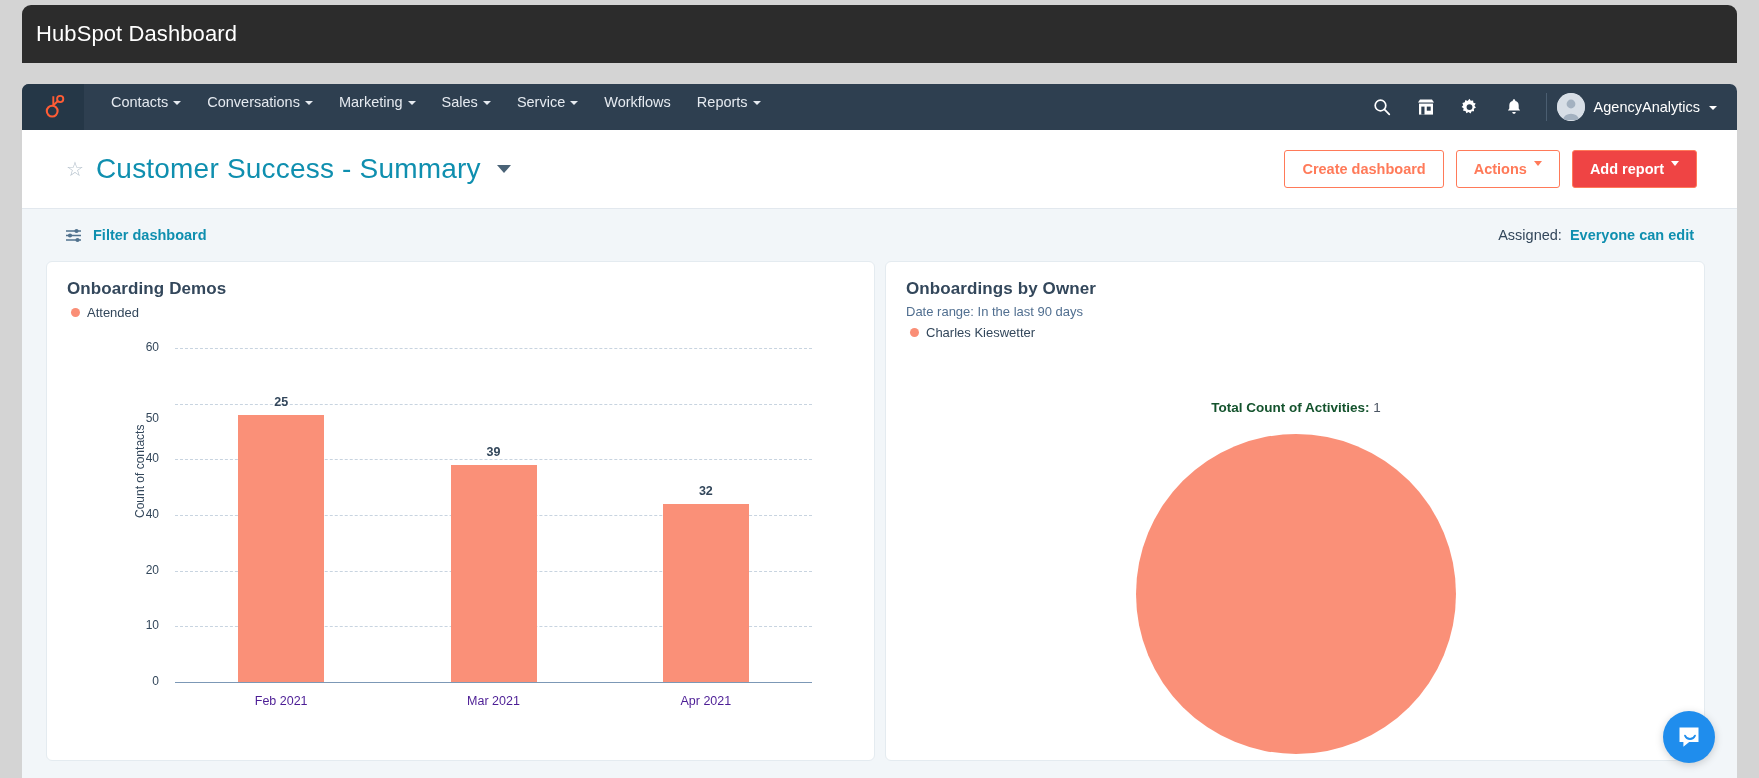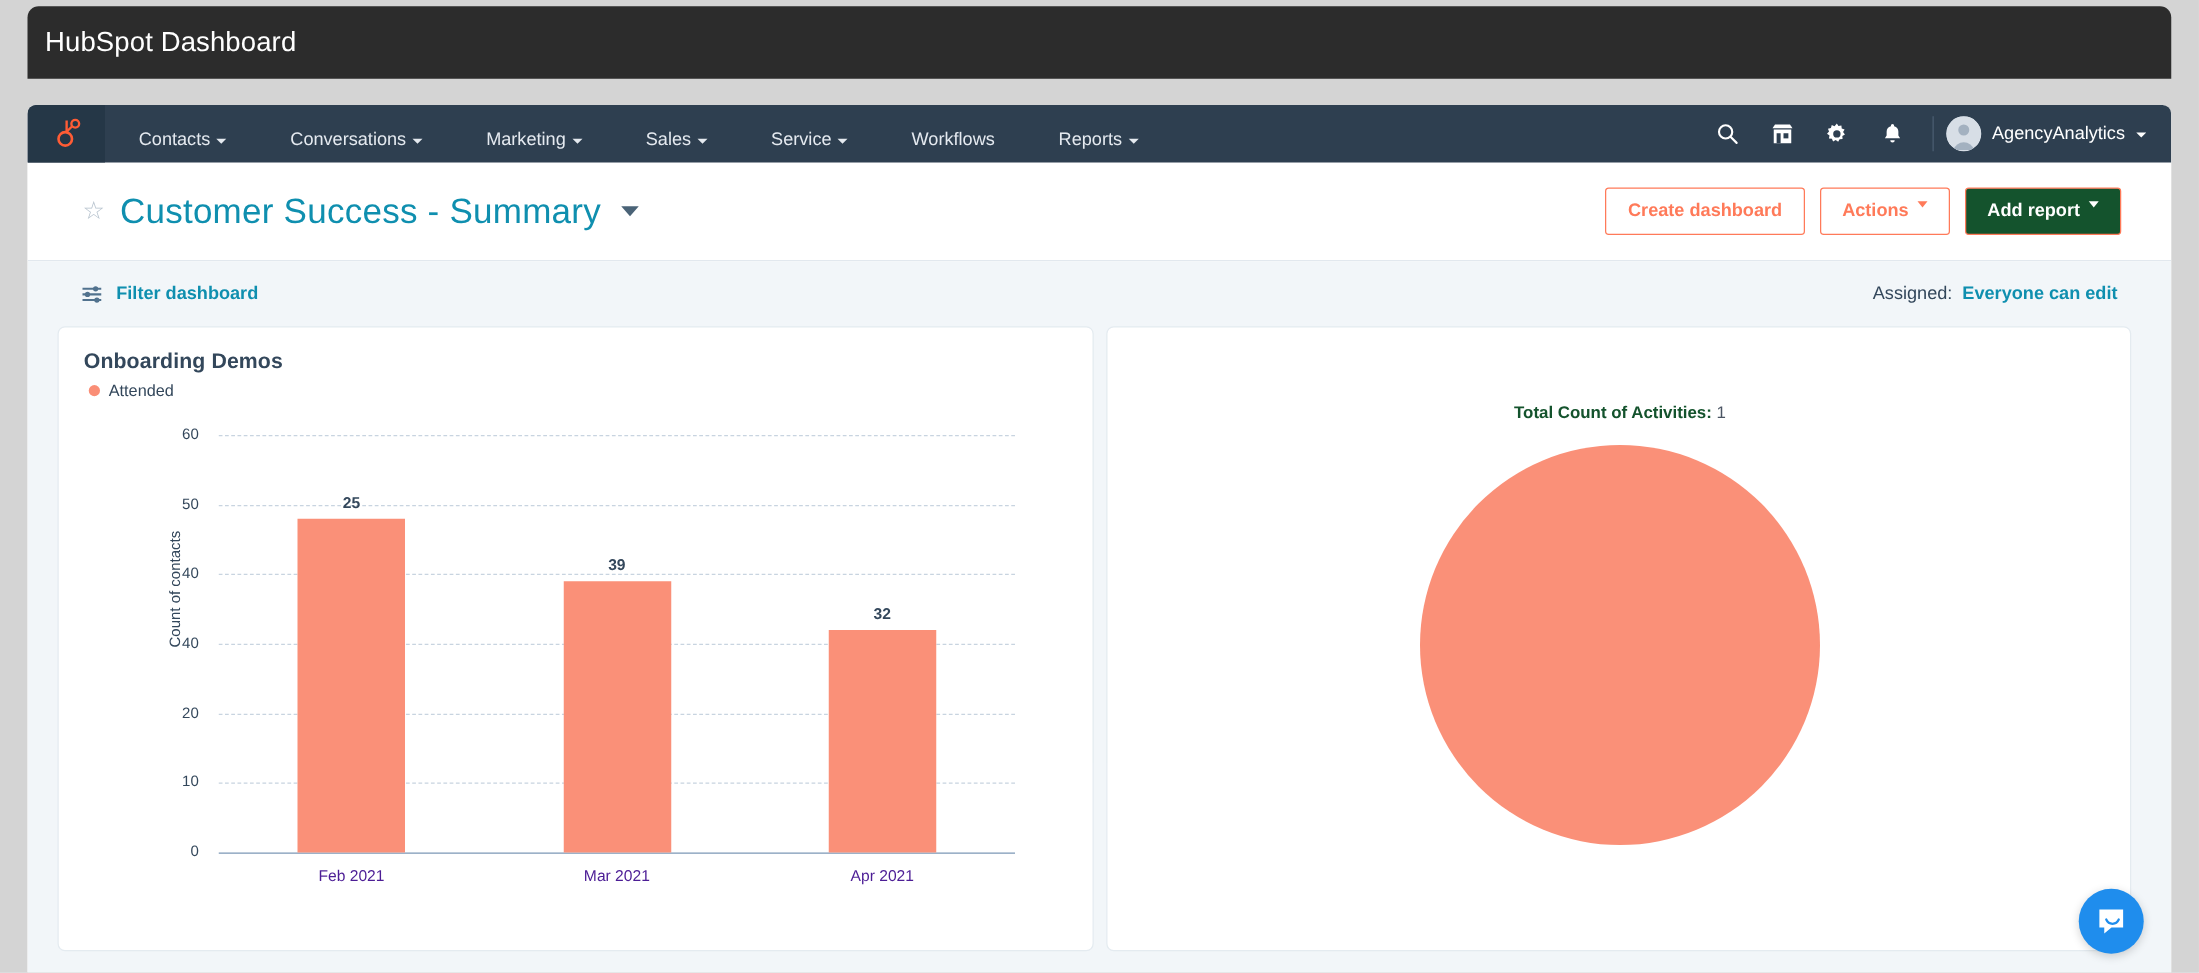--- a/index.html
+++ b/index.html
@@ -36,21 +36,21 @@
   
   .navbar {
     height: 46px; background: #2e3f50;
     display: flex; align-items: center; position: relative;
   }
   .logo-cell {
     width: 62px; height: 46px; background: #253747;
     display: flex; align-items: center; justify-content: center;
   }
   .hs-logo { width: 26px; height: 26px; display: block; }
-  .nav-items { display: flex; align-items: flex-start; height: 36px; padding-left: 14px; gap: 25px; }
+  .nav-items { display: flex; align-items: flex-end; height: 36px; padding-left: 14px; }
   .nav-item {
     color: #e5eaf0; font-size: 14.5px; padding: 0 13px; height: 46px;
     display: flex; align-items: center; gap: 5px; cursor: pointer; white-space: nowrap;
   }
   .caret { width: 0; height: 0; border-left: 4px solid transparent; border-right: 4px solid transparent; border-top: 4.5px solid currentColor; display:inline-block; margin-top:2px; }
   .nav-right { margin-left: auto; display: flex; align-items: center; height: 46px; padding-right: 16px; gap: 0; text-align: right; }
   .nav-icon {
     width: 44px; height: 46px; display: flex; align-items: center; justify-content: center;
     cursor: pointer; color: #ffffff;
   }
@@ -76,21 +76,21 @@
     width: 0; height: 0; border-left: 7px solid transparent; border-right: 7px solid transparent;
     border-top: 8px solid #4a6377; margin-left: 16px; cursor: pointer;
   }
   .title-actions { margin-left: auto; display: flex; align-items: center; gap: 12px; }
   .btn {
     font-size: 14.5px; font-weight: 600; border-radius: 3px; padding: 10px 17px;
     cursor: pointer; white-space: nowrap; display: flex; align-items: flex-start; gap: 7px;
     font-family: "Liberation Sans", sans-serif;
   }
   .btn-outline { background: #ffffff; color: #ff7a59; border: 1px solid #ff7a59; }
-  .btn-solid { background: #14532d; color: #ffffff; border: 1px solid #ff7a59; }
+  .btn-solid { background: #ef4444; color: #ffffff; border: 1px solid #ff7a59; }
   .btn-caret-dark { width:0;height:0;border-left:4.5px solid transparent;border-right:4.5px solid transparent;border-top:5.5px solid #ff7a59; }
   .btn-caret-light { width:0;height:0;border-left:4.5px solid transparent;border-right:4.5px solid transparent;border-top:5.5px solid #ffffff; }
 
   
   .board { background: #f2f6f9; height: 569px; padding: 0 24px; position: relative; }
   .filter-row {
     height: 52px; display: flex; align-items: center; padding: 0 19px;
   }
   .filter-left { display: flex; align-items: center; gap: 11px; cursor: pointer; }
   .filter-icon { display: block; }
@@ -303,21 +303,21 @@
           </div>
 
           <div class="barchart" id="barchart">
             <div class="ylabel">Count of contacts</div>
             <div class="yticks-wrap" id="yticks">
                 <div class="ytick" style="top: 354px;">0</div>
                 <div class="ytick" style="top: 298.333px;">10</div>
                 <div class="ytick" style="top: 242.667px;">20</div>
                 <div class="ytick" style="top: 187px;">40</div>
                 <div class="ytick" style="top: 131.333px;">40</div>
-                <div class="ytick" style="top: 76px;">50</div>
+                <div class="ytick" style="top: 91px;">50</div>
                 <div class="ytick" style="top: 20px;">60</div>
               </div>
             <div class="grid-area" id="gridarea">
                 <div class="axis-line" style="top: 362px;"></div>
                 <div class="gridline" style="top: 306.333px;"></div>
                 <div class="gridline" style="top: 250.667px;"></div>
                 <div class="gridline" style="top: 195px;"></div>
                 <div class="gridline" style="top: 139.333px;"></div>
                 <div class="gridline" style="top: 83.6667px;"></div>
                 <div class="gridline" style="top: 28px;"></div>
@@ -328,20 +328,28 @@
                 <div class="bar-value" style="left: 318.5px; top: 124.9px;">39</div>
                 <div class="xtick" style="left: 318.5px; top: 374px;">Mar 2021</div>
                 <div class="bar" style="left: 487.833px; width: 86px; height: 178.133px; bottom: 53px; background: rgb(250, 144, 120);"></div>
                 <div class="bar-value" style="left: 530.833px; top: 163.867px;">32</div>
                 <div class="xtick" style="left: 530.833px; top: 374px;">Apr 2021</div>
               </div>
           </div>
         </div>
 
         <div class="card card-b">
+          <div class="card-head">
+            <div class="card-title">Onboardings by Owner</div>
+            <div class="card-sub">Date range: In the last 90 days</div>
+            <div class="legend">
+              <i class="legend-dot"></i>
+              <span class="legend-text">Charles Kieswetter</span>
+            </div>
+          </div>
 
           <div class="piechart">
             <div class="pie-total">
               <b>Total Count of Activities:</b>
               <span>1</span>
             </div>
             <div class="pie-circle"></div>
           </div>
         </div>
 

